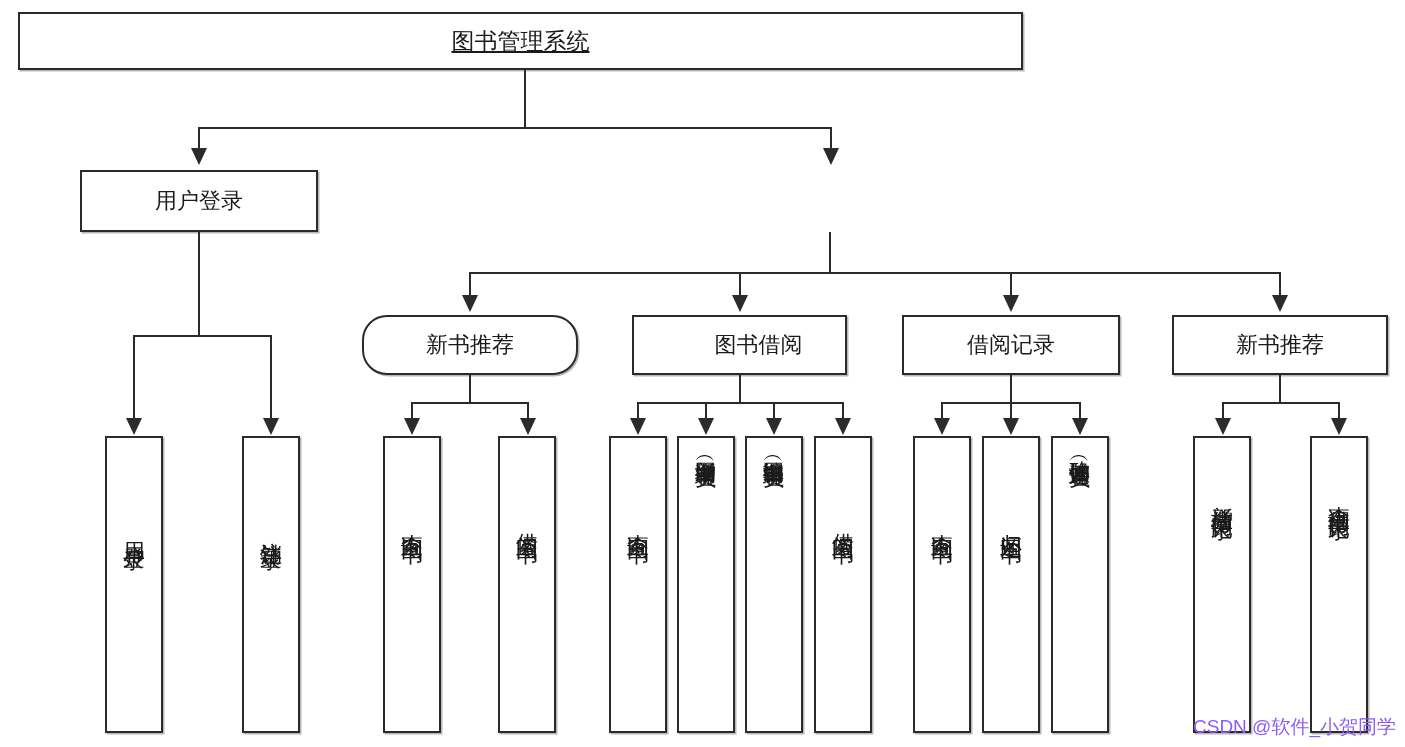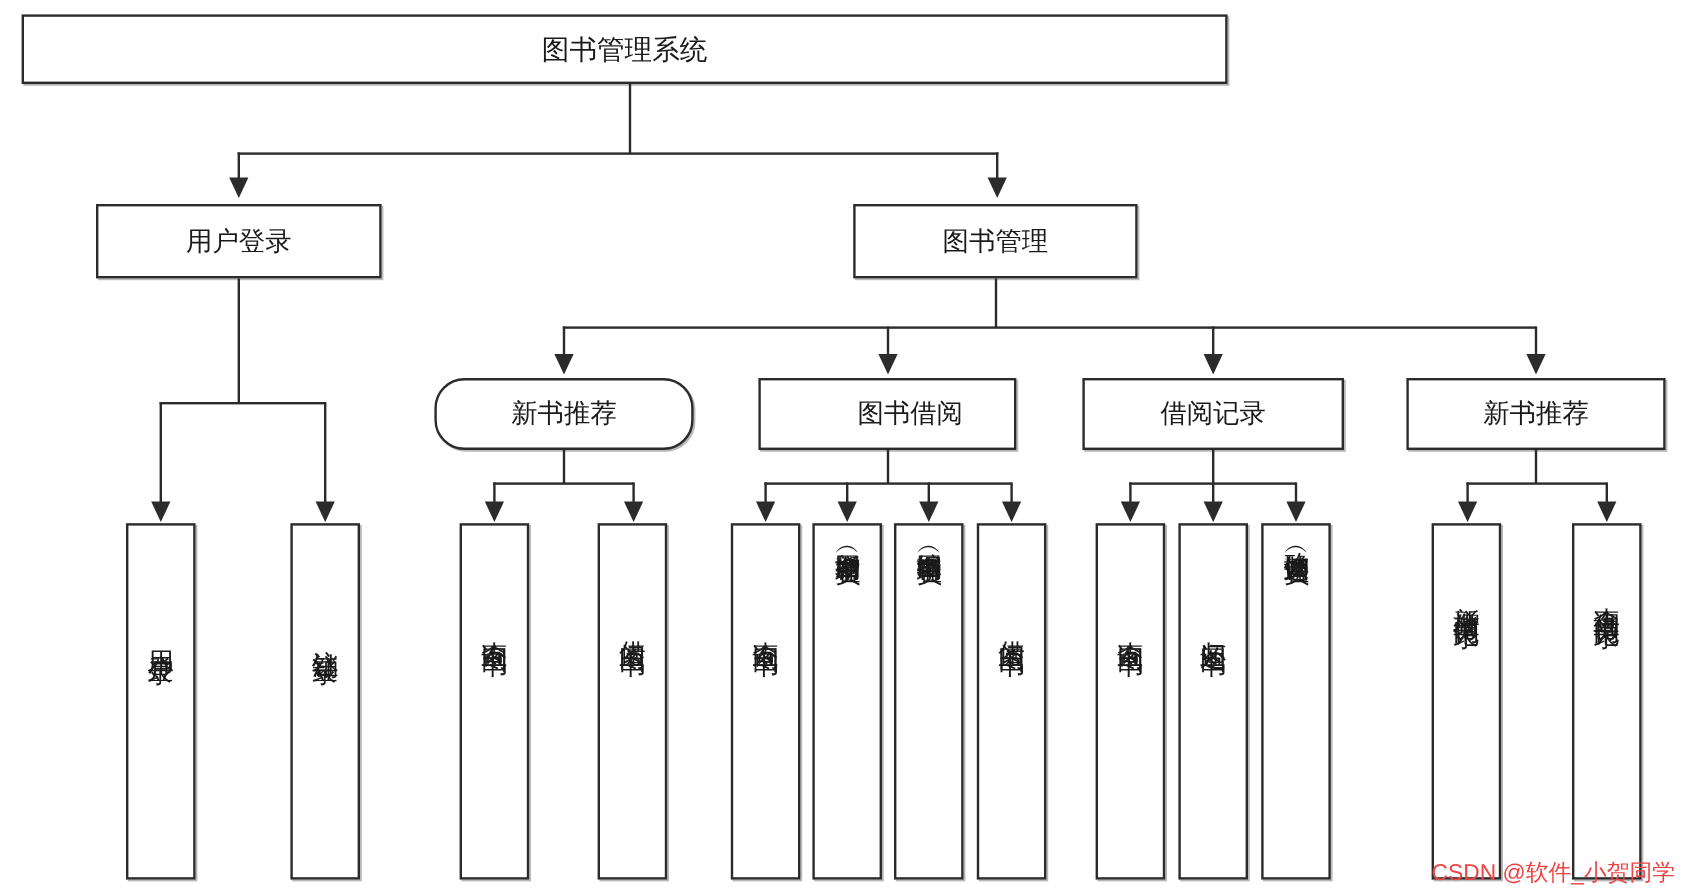--- a/index.html
+++ b/index.html
@@ -26,21 +26,21 @@
     display: flex;
     align-items: center;
     justify-content: center;
   }
   .node .label {
     color: #1a1a1a;
     line-height: 1.15;
     text-align: center;
     white-space: nowrap;
   }
-  .node.root .label { font-size: 23px; }
+  .node.root .label { font-size: 23px; text-decoration: underline; }
   .node.lvl2 .label { font-size: 22px; }
   .node.lvl3 .label { font-size: 22px; }
 
   .node.leaf {
     align-items: flex-start;
     justify-content: center;
     padding-top: 6px;
   }
   .node.leaf .label {
     writing-mode: vertical-rl;
@@ -63,21 +63,21 @@
     position: absolute;
     width: 0;
     height: 0;
     border-left: 8px solid transparent;
     border-right: 8px solid transparent;
     border-top: 17px solid #2b2b2b;
   }
 
   #watermark {
     position: absolute;
-    color: #ef4444;
+    color: #8b5cf6;
     font-size: 19px;
     white-space: nowrap;
     pointer-events: none;
   }
 </style>
 </head>
 <body>
 
 <div id="canvas">
 
@@ -89,23 +89,20 @@
 
   <div class="conn h" style="left:198px; top:127px; width:634px;"></div>
 
   <div class="conn v" style="left:198px; top:127px; height:22px;"></div>
   <div class="arrow" style="left:191px; top:148px;"></div>
   <div class="conn v" style="left:830px; top:127px; height:22px;"></div>
   <div class="arrow" style="left:823px; top:148px;"></div>
 
   <div class="node lvl2" style="left:80px; top:170px; width:238px; height:62px;">
     <span class="label">用户登录</span>
-  </div>
-  <div class="node lvl2" style="left:711px; top:170px; width:237px; height:62px;">
-    <span class="label">图书管理</span>
   </div>
 
   <div class="conn v" style="left:198px; top:232px; height:104px;"></div>
   <div class="conn h" style="left:133px; top:335px; width:138px;"></div>
   <div class="conn v" style="left:133px; top:335px; height:84px;"></div>
   <div class="arrow" style="left:126px; top:418px;"></div>
   <div class="conn v" style="left:270px; top:335px; height:84px;"></div>
   <div class="arrow" style="left:263px; top:418px;"></div>
 
   <div class="conn v" style="left:829px; top:232px; height:41px;"></div>

